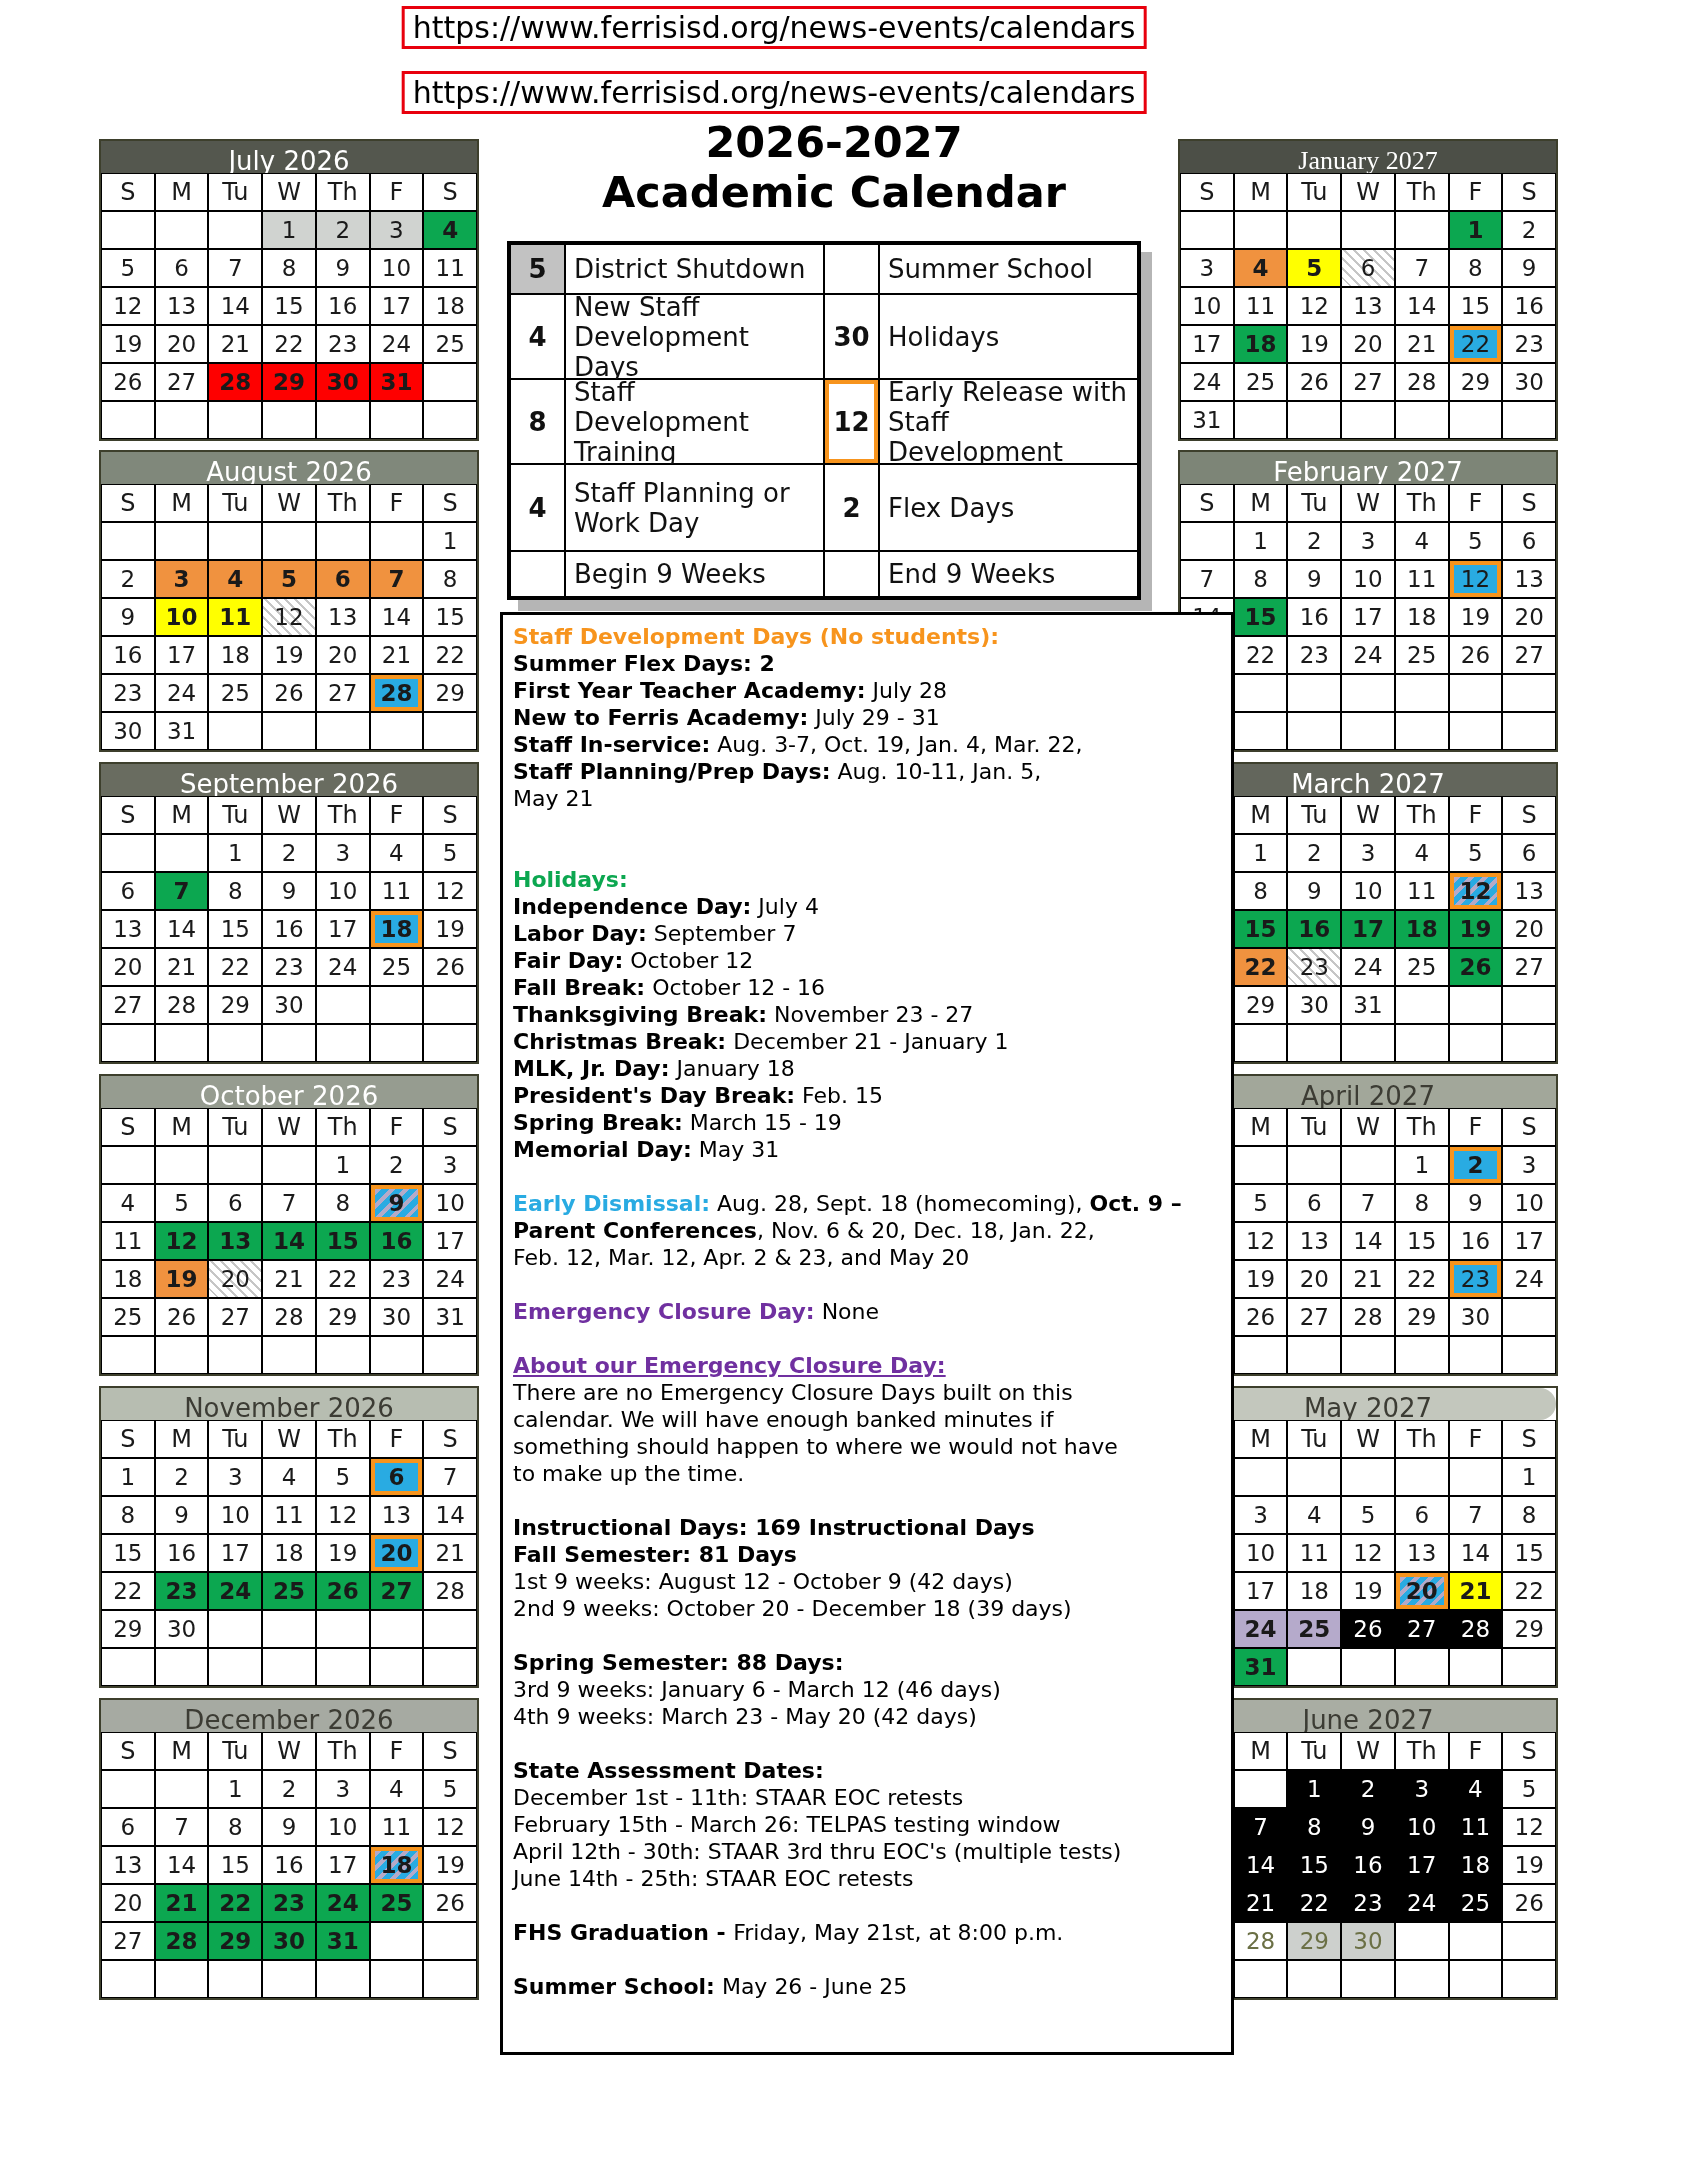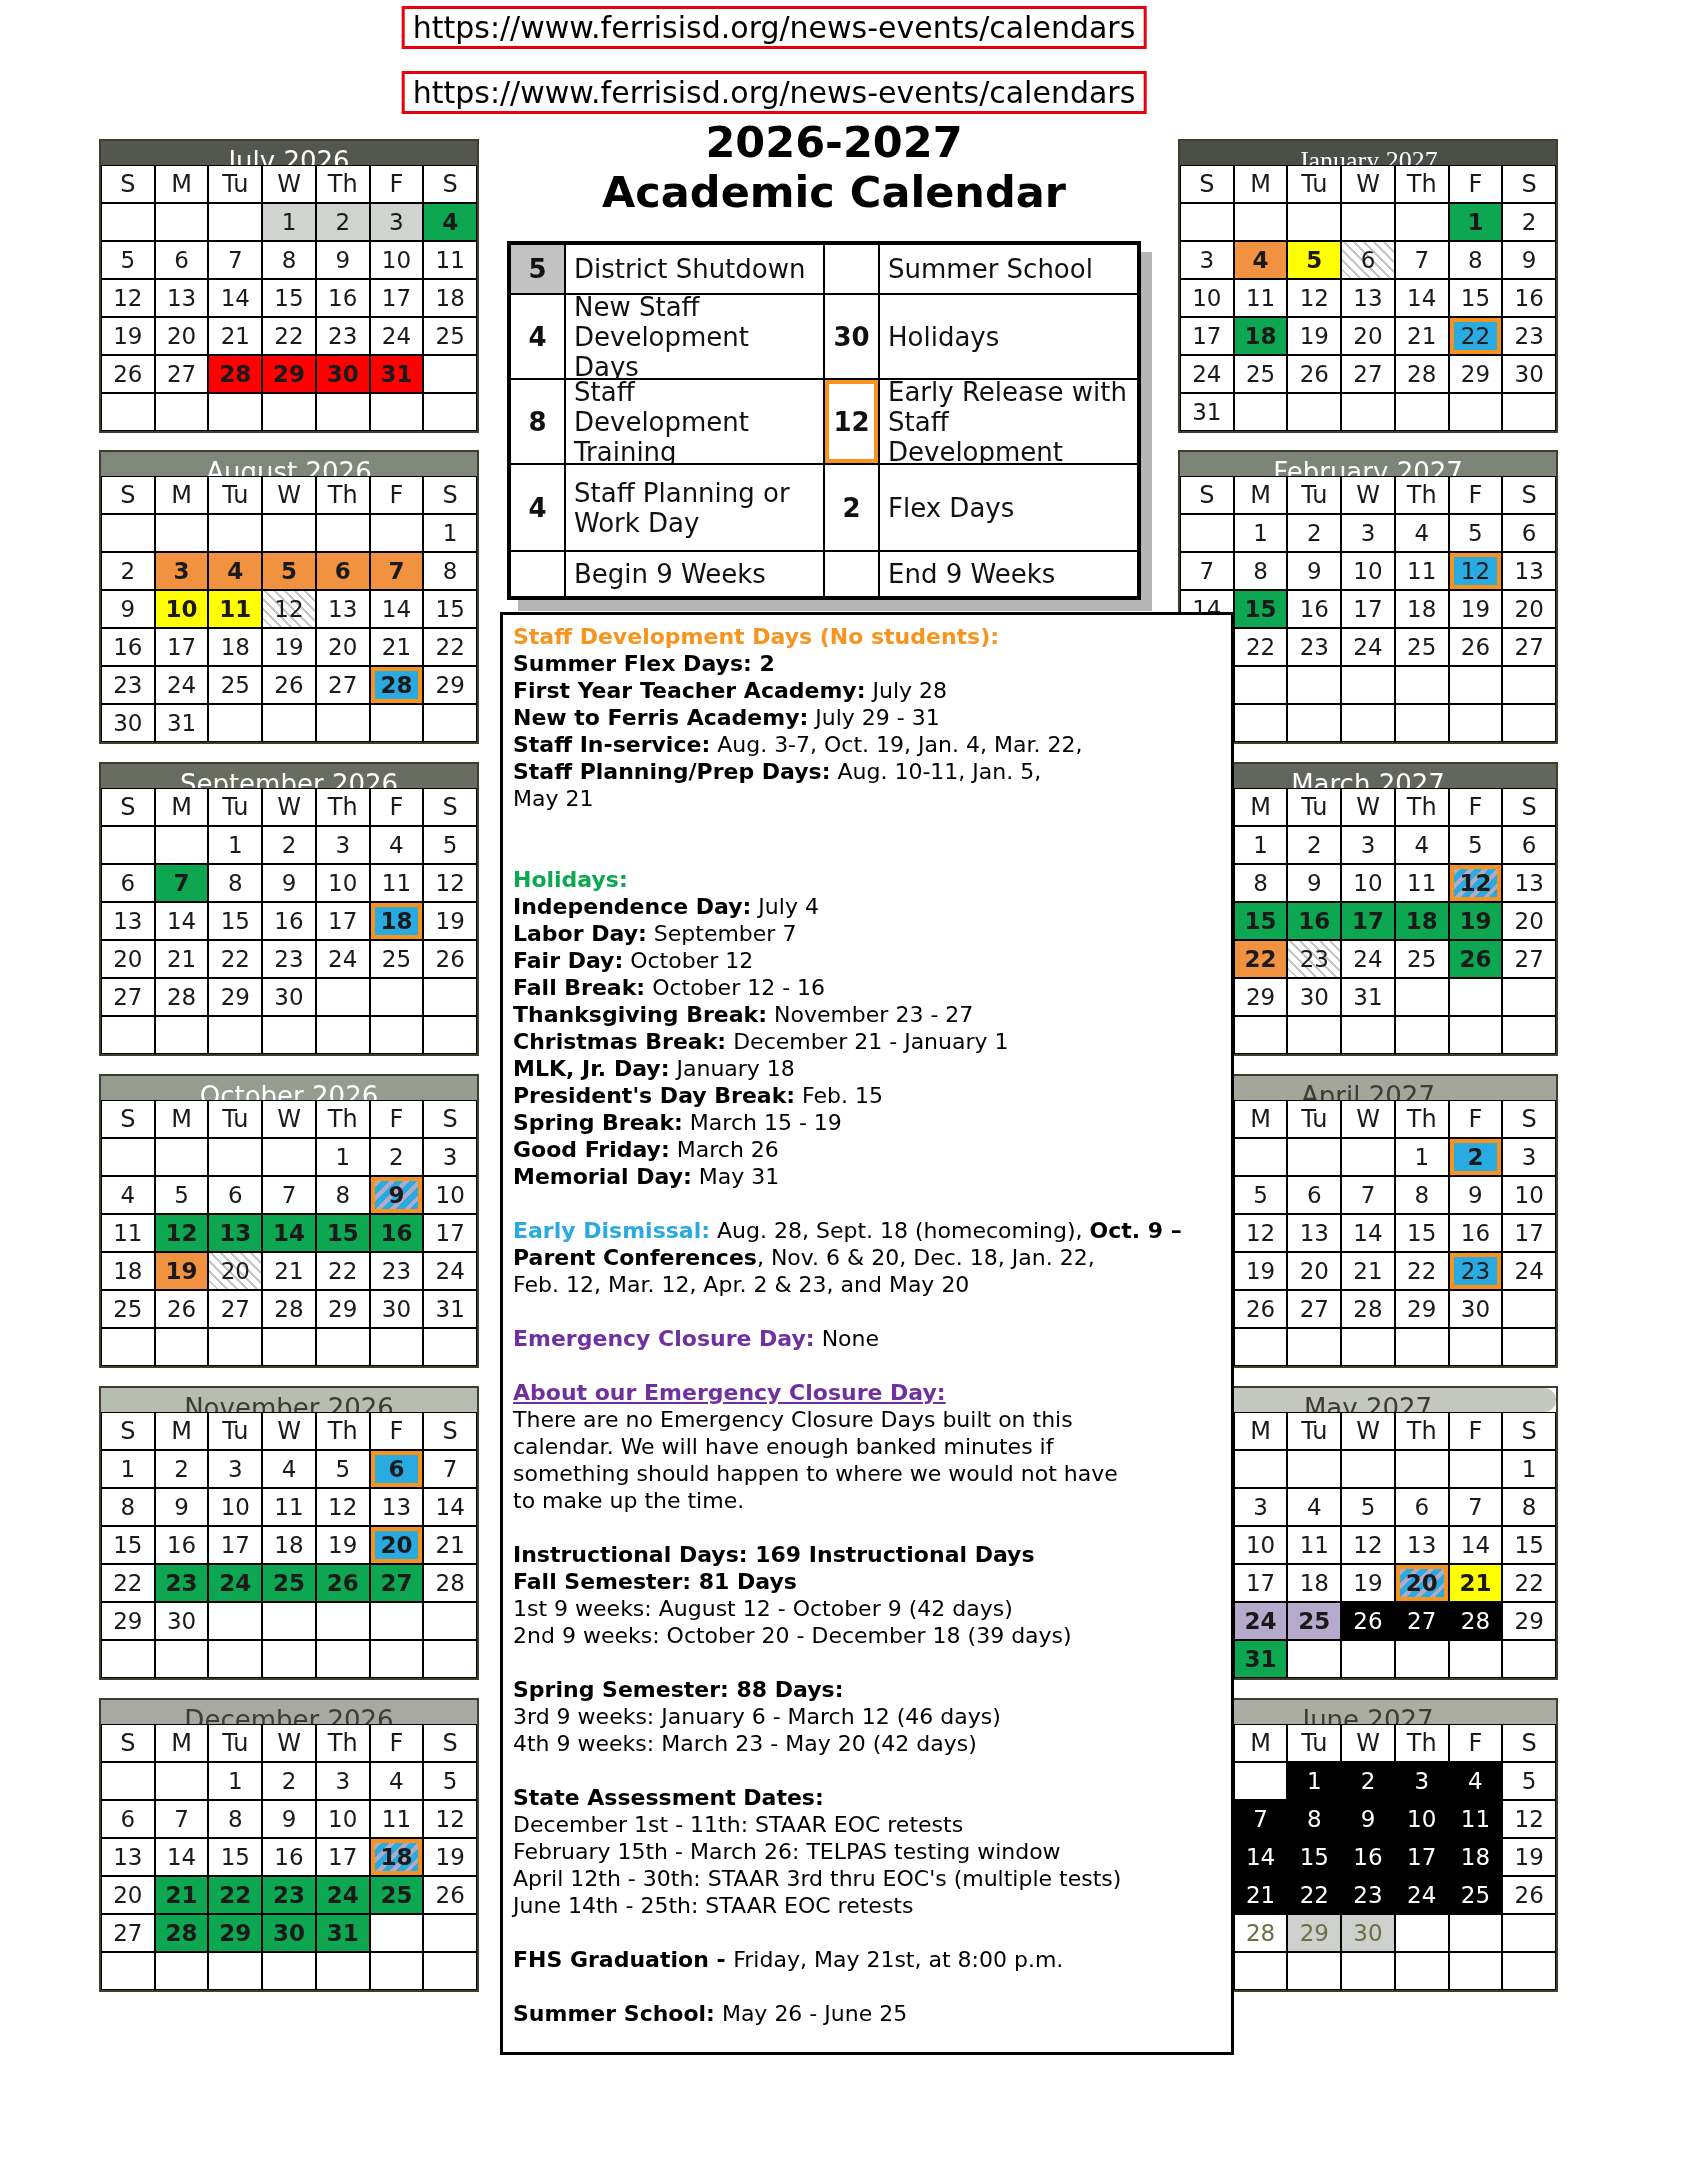--- a/index.html
+++ b/index.html
@@ -14,21 +14,21 @@
     background:#fff;white-space:nowrap;
   }
   
   .page-title{
     position:absolute;left:834px;transform:translateX(-50%);top:117px;
     text-align:center;font-size:43px;font-weight:bold;line-height:50px;color:#000;
     white-space:nowrap;
   }
   
   .month{position:absolute;width:376px;border:2px solid #3d3f2c;background:#fff;}
-  .month-hdr{height:24px;line-height:40px;text-align:center;font-size:26px;}
+  .month-hdr{height:32px;line-height:40px;text-align:center;font-size:26px;}
   .month-grid{display:grid;grid-template-columns:repeat(7,1fr);}
   .cell{
     border:1px solid #000;text-align:center;overflow:hidden;
     height:36px;line-height:36px;font-size:23px;background:#fff;color:#1a1a1a;
   }
   .dowc{font-size:24px;}
   .t-shutdown{background:#d0d3d0;}
   .t-shutdown2{background:#cdd0cd;color:#6b7045;}
   .t-olive{color:#6b7045;}
   .t-newstaff{background:#fe0000;font-weight:bold;}
@@ -776,21 +776,20 @@
     <div class="iline"><span class="bold" style="color: rgb(12, 167, 80);">Holidays:</span></div>
     <div class="iline"><span class="bold">Independence Day:</span><span>  July 4</span></div>
     <div class="iline"><span class="bold">Labor Day:</span><span>  September 7</span></div>
     <div class="iline"><span class="bold">Fair Day:</span><span>  October 12</span></div>
     <div class="iline"><span class="bold">Fall Break:</span><span> October 12 - 16</span></div>
     <div class="iline"><span class="bold">Thanksgiving Break:</span><span>  November 23 - 27</span></div>
     <div class="iline"><span class="bold">Christmas Break:</span><span>  December 21 - January 1</span></div>
     <div class="iline"><span class="bold">MLK, Jr. Day:</span><span>  January 18</span></div>
     <div class="iline"><span class="bold">President's Day Break:</span><span>  Feb. 15</span></div>
     <div class="iline"><span class="bold">Spring Break:</span><span>  March 15 - 19</span></div>
-    <div class="iline"><span class="bold">Good Friday:</span><span>  March 26</span></div>
     <div class="iline"><span class="bold">Memorial Day:</span><span>  May 31</span></div>
     <div class="iline">&nbsp;</div>
     <div class="iline"><span class="bold" style="color: rgb(41, 171, 226);">Early Dismissal:</span><span> Aug. 28, Sept. 18 (homecoming), </span><span class="bold">Oct. 9 –</span></div>
     <div class="iline"><span class="bold">Parent Conferences</span><span>, Nov. 6 &amp; 20, Dec. 18, Jan. 22,</span></div>
     <div class="iline"><span>Feb. 12, Mar. 12, Apr. 2 &amp; 23, and May 20</span></div>
     <div class="iline">&nbsp;</div>
     <div class="iline"><span class="bold" style="color: rgb(112, 48, 160);">Emergency Closure Day:</span><span> None</span></div>
     <div class="iline">&nbsp;</div>
     <div class="iline"><span class="bold und" style="color: rgb(112, 48, 160);">About our Emergency Closure Day:</span></div>
     <div class="iline"><span>There are no Emergency Closure Days built on this</span></div>

